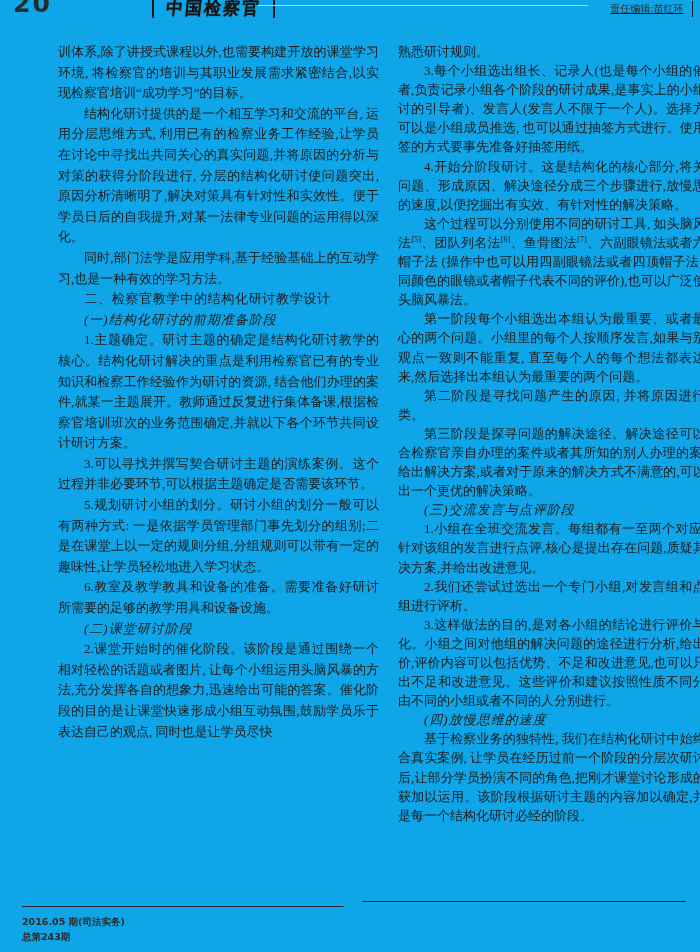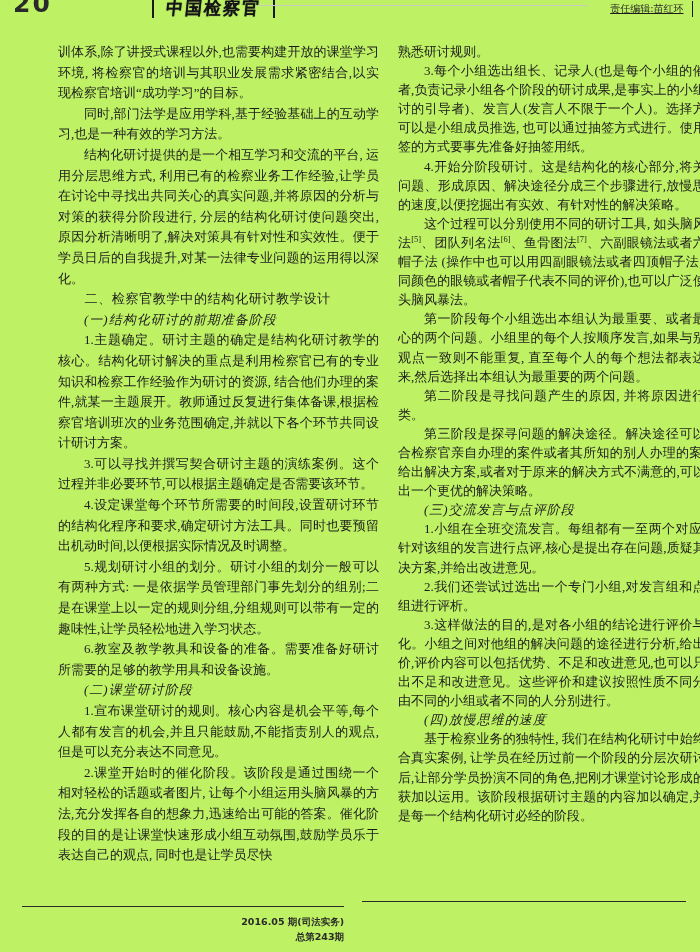--- a/index.html
+++ b/index.html
@@ -4,21 +4,21 @@
 <style>
   html,body{margin:0;padding:0;}
   body{
     width:700px;height:952px;
     background:#f2f2f0;
     font-family:"Liberation Serif","DejaVu Serif",serif;
     overflow:hidden;
   }
   .page{
     position:relative;width:700px;height:952px;
-    background:#bef264;color:#1c1c1c;overflow:hidden;
+    background:#0ea5e9;color:#1c1c1c;overflow:hidden;
   }
   
   .header{position:absolute;top:0;left:0;width:700px;height:34px;}
   .page-num{
     position:absolute;left:13px;top:-11px;
     font-family:"DejaVu Sans","Liberation Sans",sans-serif;
     font-size:25px;font-weight:bold;letter-spacing:2px;color:#2a2a2a;
   }
   .logo-wrap{position:absolute;left:152px;top:-4px;display:flex;align-items:center;height:24px;}
   .vbar{width:2px;height:19px;background:#1a1a1a;}
@@ -55,21 +55,21 @@
     font-family:"DejaVu Sans","Liberation Sans",sans-serif;
     font-size:13.2px;letter-spacing:.5px;
   }
   .col p.h-kai{text-indent:2em;font-style:italic;letter-spacing:1px;}
   .col sup{font-size:8.5px;line-height:0;vertical-align:super;}
   
   .foot-left{
     position:absolute;left:22px;top:906px;width:322px;
     border-top:1.5px solid #2b2b2b;padding-top:7px;
     font-family:"DejaVu Sans","Liberation Sans",sans-serif;
-    font-size:9.5px;font-weight:bold;line-height:15px;color:#2a2a2a;text-align:right;
+    font-size:9.5px;font-weight:bold;line-height:15px;color:#2a2a2a;
   }
   .foot-right-line{
     position:absolute;left:362px;top:901px;width:324px;height:0;
     border-top:1.5px solid #2b2b2b;
   }
 </style>
 </head>
 <body>
 
 <div class="page">
@@ -84,31 +84,29 @@
     <div class="header-rule"></div>
     <div class="editor-wrap">
       <div class="editor">责任编辑:苗红环</div>
       <div class="vbar-sm"></div>
     </div>
   </div>
 
   <div class="columns">
     <div class="col col-left">
         <p class="cont">训体系,除了讲授式课程以外,也需要构建开放的课堂学习环境, 将检察官的培训与其职业发展需求紧密结合,以实现检察官培训“成功学习”的目标。</p>
+        <p class="body">结构化研讨提供的是一个相互学习和交流的平台, 运用分层思维方式, 利用已有的检察业务工作经验,让学员在讨论中寻找出共同关心的真实问题,并将原因的分析与对策的获得分阶段进行, 分层的结构化研讨使问题突出,原因分析清晰明了,解决对策具有针对性和实效性。便于学员日后的自我提升,对某一法律专业问题的运用得以深化。</p>
         <p class="body">同时,部门法学是应用学科,基于经验基础上的互动学习,也是一种有效的学习方法。</p>
-        <p class="body">结构化研讨提供的是一个相互学习和交流的平台, 运用分层思维方式, 利用已有的检察业务工作经验,让学员在讨论中寻找出共同关心的真实问题,并将原因的分析与对策的获得分阶段进行, 分层的结构化研讨使问题突出,原因分析清晰明了,解决对策具有针对性和实效性。便于学员日后的自我提升,对某一法律专业问题的运用得以深化。</p>
         <p class="h-bold">二、检察官教学中的结构化研讨教学设计</p>
         <p class="h-kai">(一)结构化研讨的前期准备阶段</p>
         <p class="body">1.主题确定。研讨主题的确定是结构化研讨教学的核心。结构化研讨解决的重点是利用检察官已有的专业知识和检察工作经验作为研讨的资源, 结合他们办理的案件,就某一主题展开。教师通过反复进行集体备课,根据检察官培训班次的业务范围确定,并就以下各个环节共同设计研讨方案。</p>
         <p class="body">3.可以寻找并撰写契合研讨主题的演练案例。这个过程并非必要环节,可以根据主题确定是否需要该环节。</p>
-        <p class="body">4.设定课堂每个环节所需要的时间段,设置研讨环节的结构化程序和要求,确定研讨方法工具。同时也要预留出机动时间,以便根据实际情况及时调整。</p>
         <p class="body">5.规划研讨小组的划分。研讨小组的划分一般可以有两种方式: 一是依据学员管理部门事先划分的组别;二是在课堂上以一定的规则分组,分组规则可以带有一定的趣味性,让学员轻松地进入学习状态。</p>
         <p class="body">6.教室及教学教具和设备的准备。需要准备好研讨所需要的足够的教学用具和设备设施。</p>
         <p class="h-kai">(二)课堂研讨阶段</p>
-        <p class="body">1.宣布课堂研讨的规则。核心内容是机会平等,每个人都有发言的机会,并且只能鼓励,不能指责别人的观点,但是可以充分表达不同意见。</p>
         <p class="body">2.课堂开始时的催化阶段。该阶段是通过围绕一个相对轻松的话题或者图片, 让每个小组运用头脑风暴的方法,充分发挥各自的想象力,迅速给出可能的答案。催化阶段的目的是让课堂快速形成小组互动氛围,鼓励学员乐于表达自己的观点, 同时也是让学员尽快</p>
       </div>
     <div class="col col-right">
         <p class="cont">熟悉研讨规则。</p>
         <p class="body">3.每个小组选出组长、记录人(也是每个小组的催化者,负责记录小组各个阶段的研讨成果,是事实上的小组研讨的引导者)、发言人(发言人不限于一个人)。选择方式可以是小组成员推选, 也可以通过抽签方式进行。使用抽签的方式要事先准备好抽签用纸。</p>
         <p class="body">4.开始分阶段研讨。这是结构化的核心部分,将关注问题、形成原因、解决途径分成三个步骤进行,放慢思维的速度,以便挖掘出有实效、有针对性的解决策略。</p>
         <p class="body">这个过程可以分别使用不同的研讨工具, 如头脑风暴法<sup>[5]</sup>、团队列名法<sup>[6]</sup>、鱼骨图法<sup>[7]</sup>、六副眼镜法或者六顶帽子法 (操作中也可以用四副眼镜法或者四顶帽子法, 不同颜色的眼镜或者帽子代表不同的评价),也可以广泛使用头脑风暴法。</p>
         <p class="body">第一阶段每个小组选出本组认为最重要、或者最关心的两个问题。小组里的每个人按顺序发言,如果与别人观点一致则不能重复, 直至每个人的每个想法都表达出来,然后选择出本组认为最重要的两个问题。</p>
         <p class="body">第二阶段是寻找问题产生的原因, 并将原因进行分类。</p>
         <p class="body">第三阶段是探寻问题的解决途径。解决途径可以结合检察官亲自办理的案件或者其所知的别人办理的案件,给出解决方案,或者对于原来的解决方式不满意的,可以给出一个更优的解决策略。</p>

